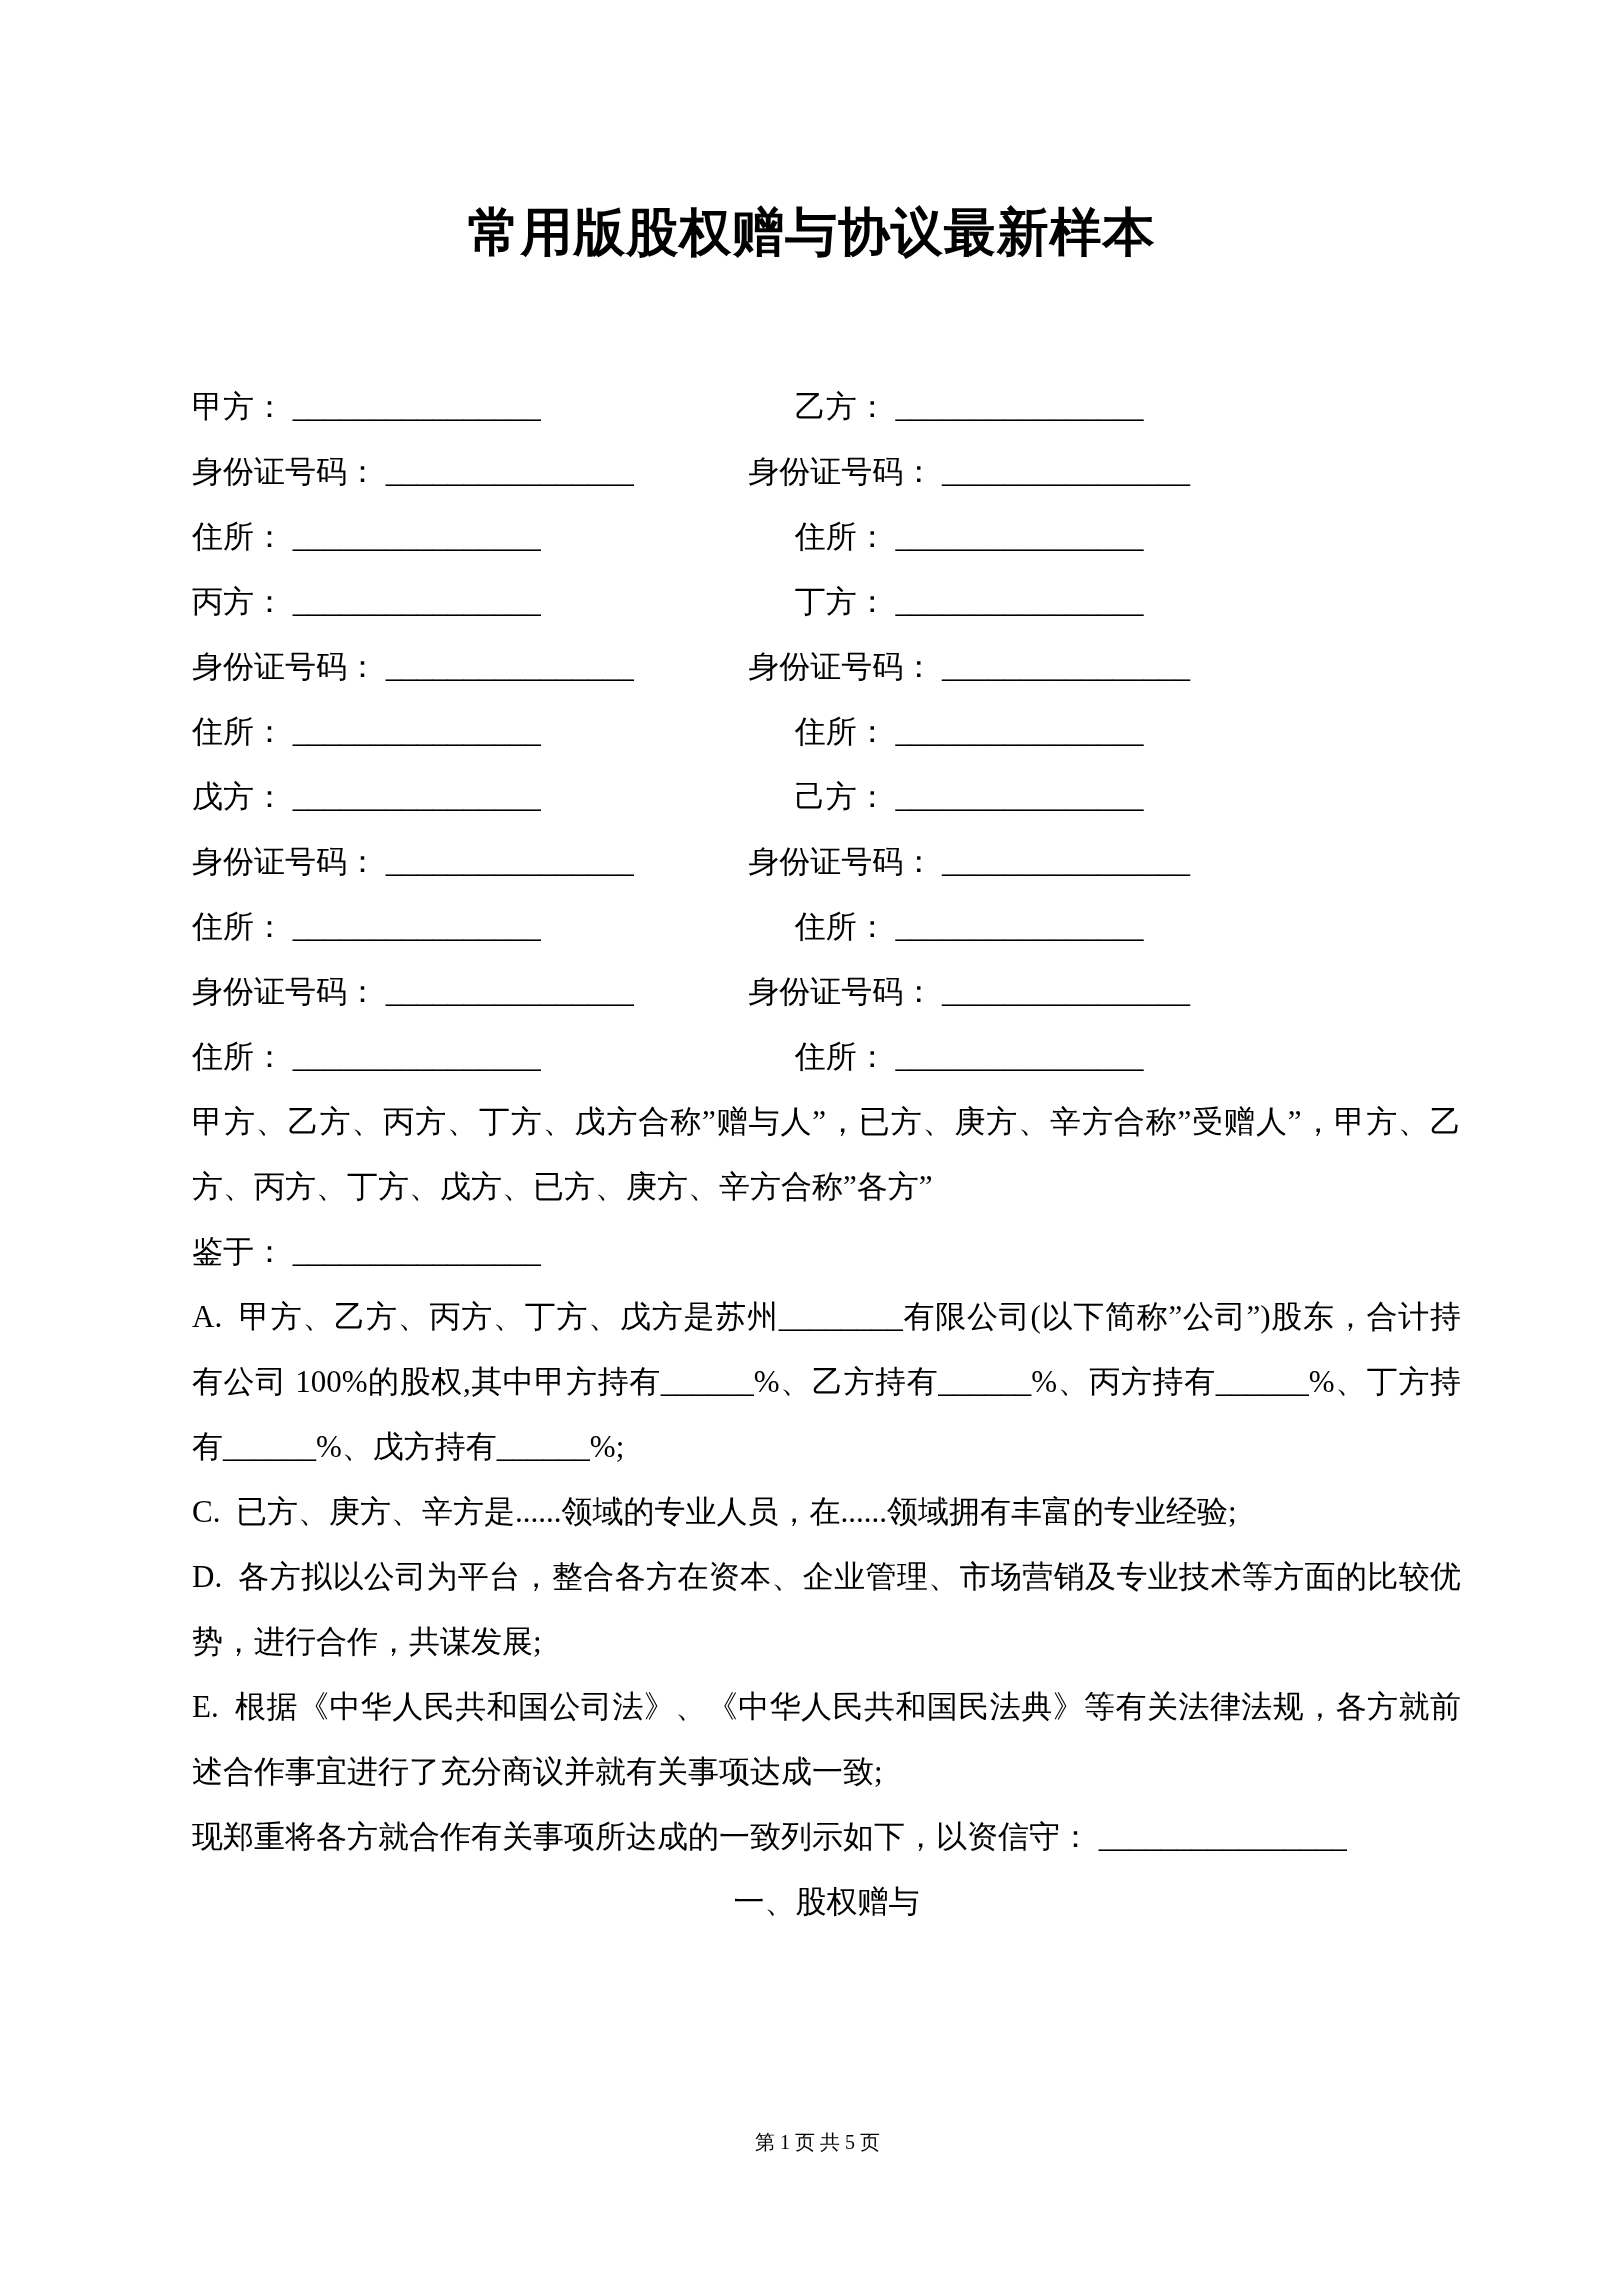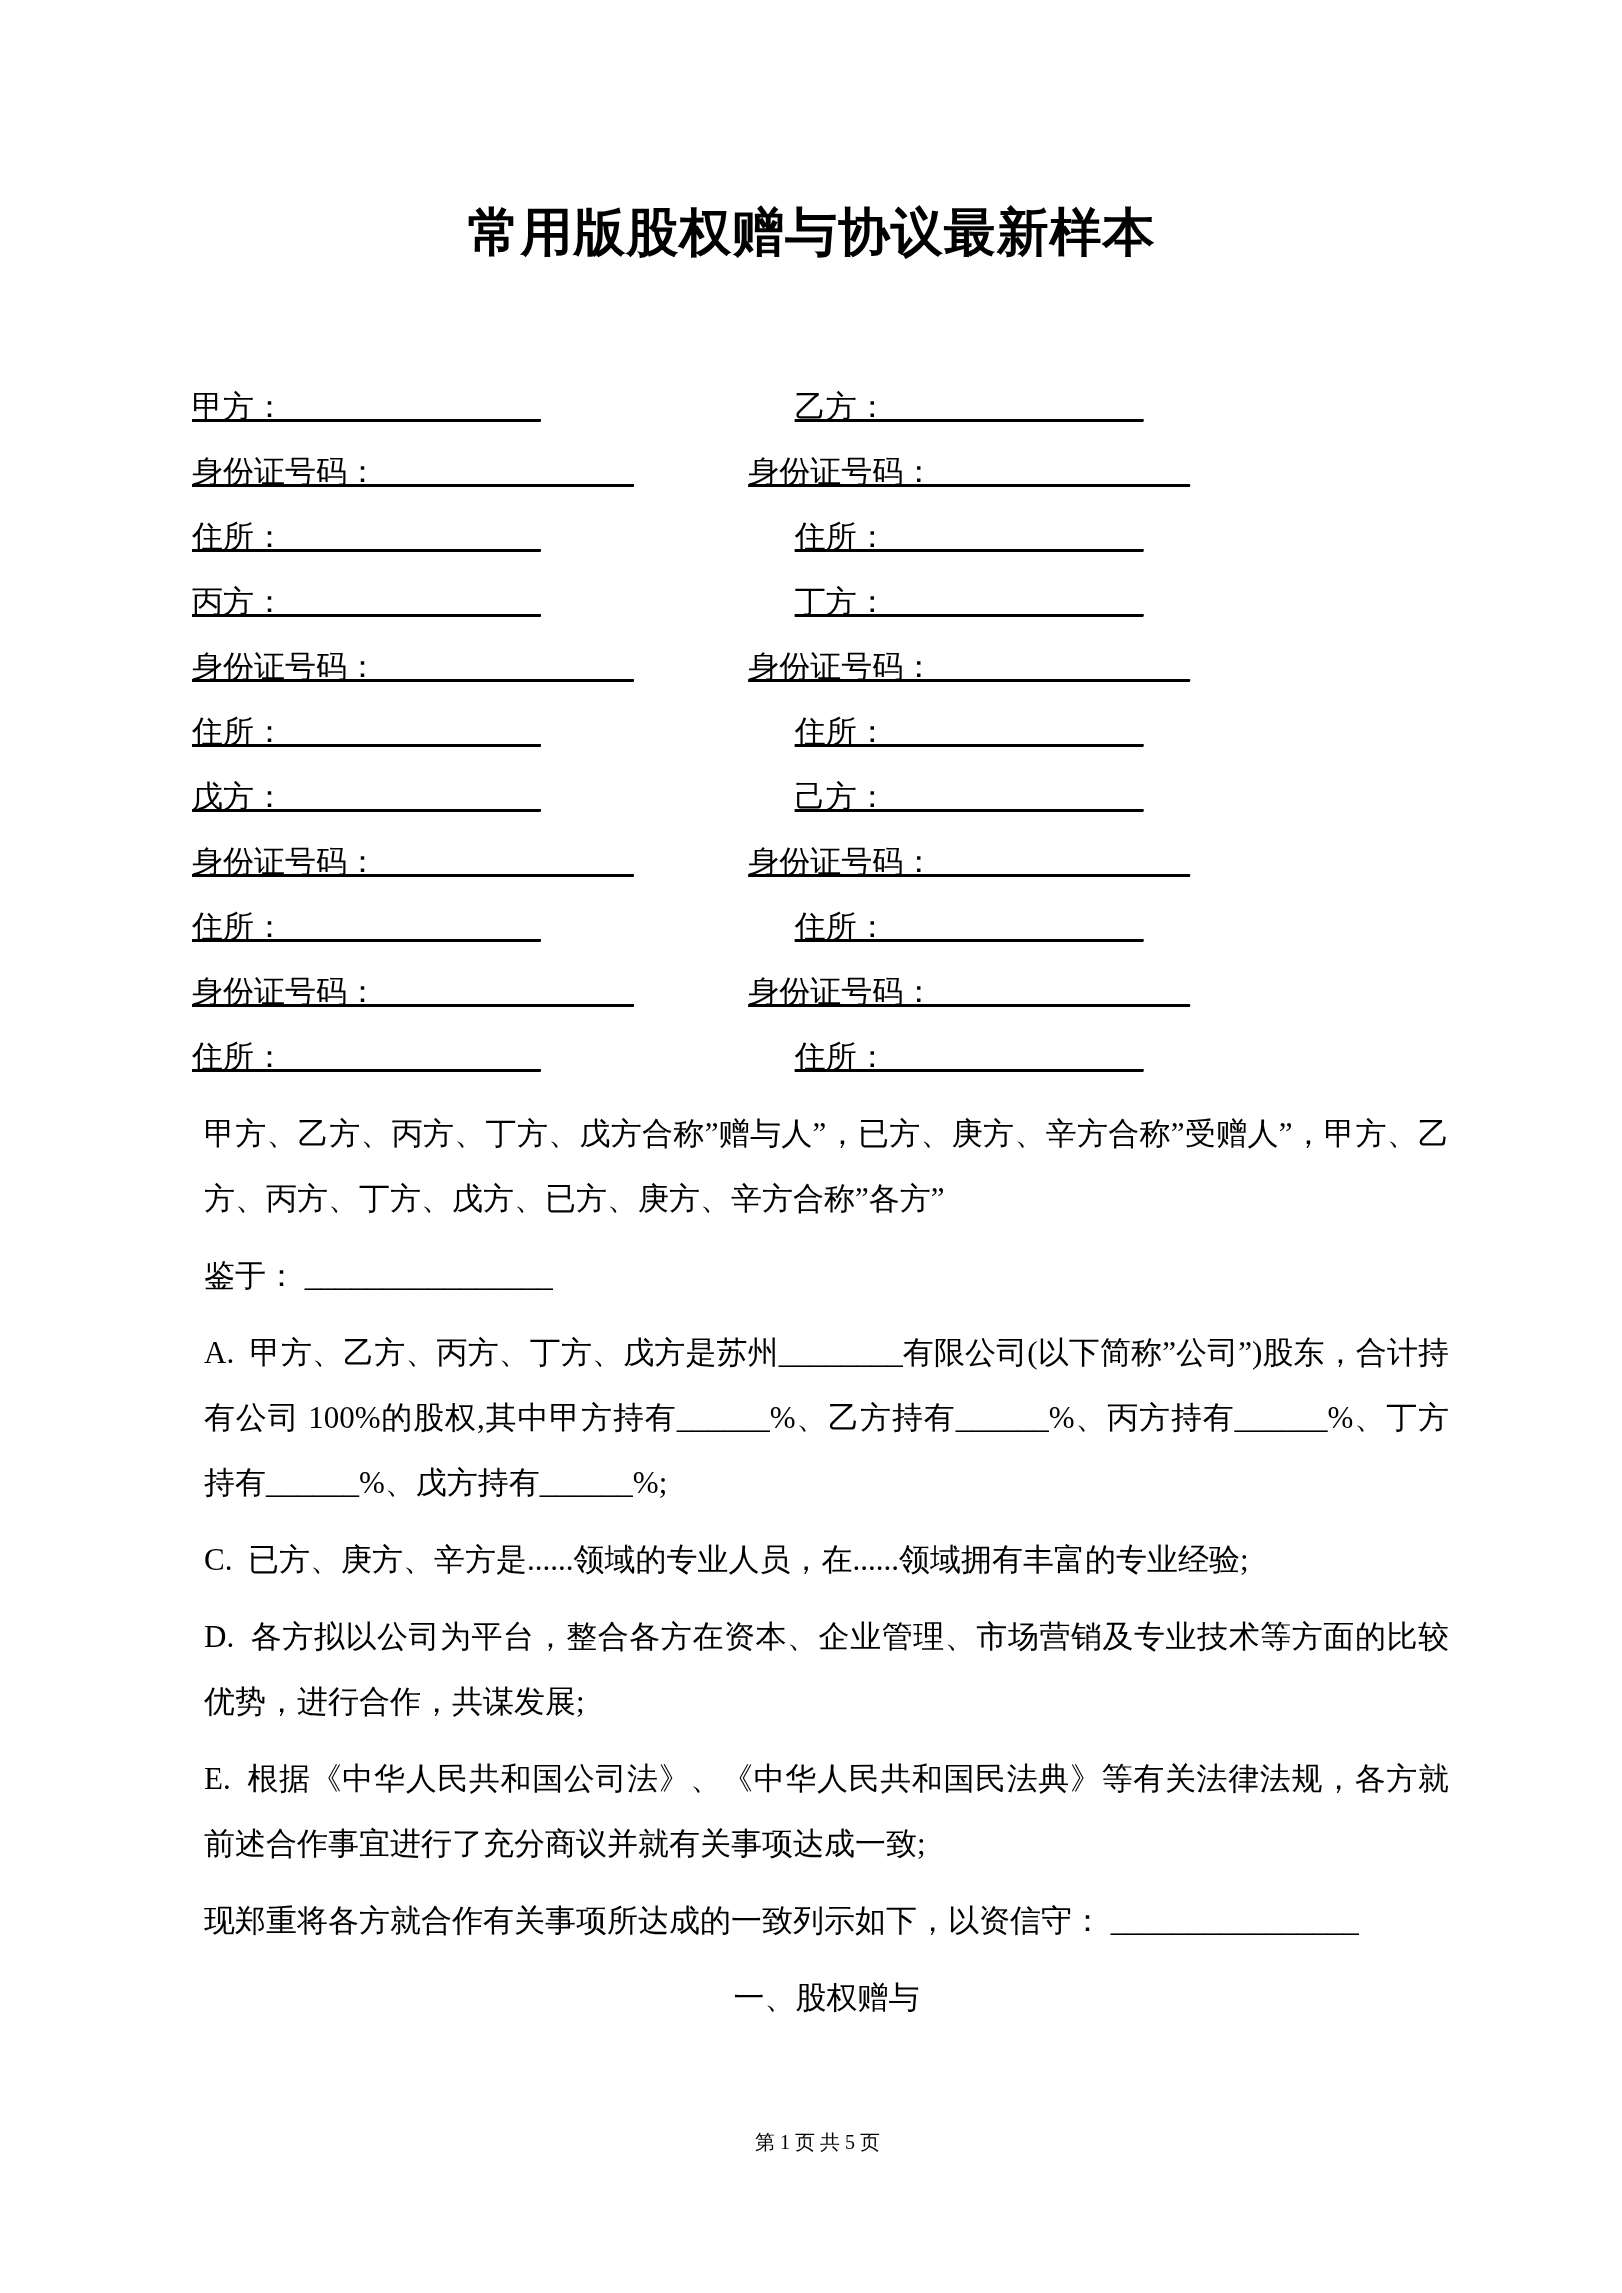--- a/index.html
+++ b/index.html
@@ -25,38 +25,37 @@
     font-weight: bold;
     letter-spacing: 0.9px;
   }
   .doc-body {
     margin: 112px 162px 0 192px;
     font-size: 31px;
     line-height: 65px;
   }
   .form-grid {
     width: 1036px;
-    text-decoration: underline;
   }
   .form-row {
     display: flex;
   }
   .form-cell {
     width: 518px;
     white-space: pre;
     overflow: visible;
   }
   .form-cell.left {
     text-align: left;
   }
   .form-cell.right {
     text-align: center;
   }
   .doc-body p {
-    margin: 12px;
+    margin: 0;
     text-align: justify;
     white-space: pre-wrap;
     word-break: normal;
   }
   .doc-body p.no-justify {
     text-align: center;
   }
   .page-footer {
     position: absolute;
     left: 12px;

